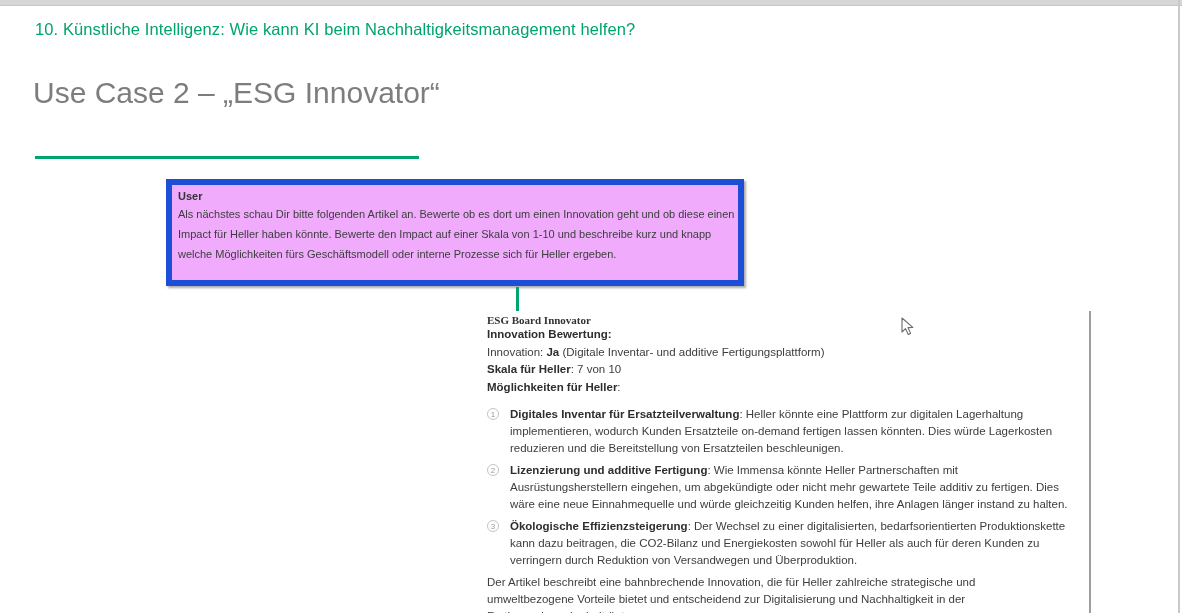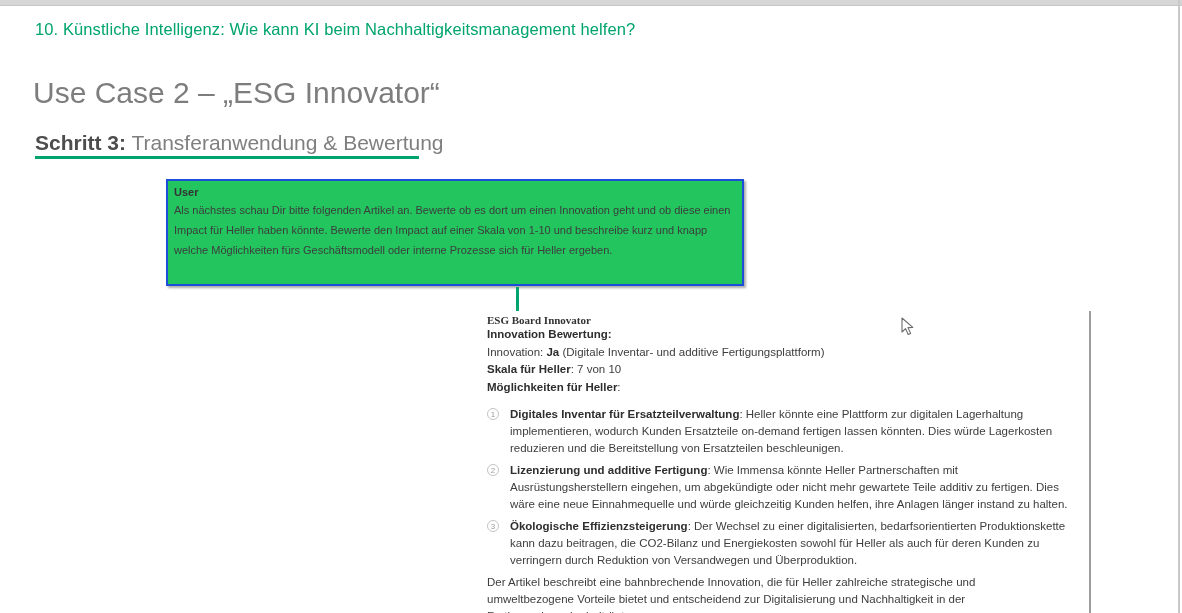--- a/index.html
+++ b/index.html
@@ -14,21 +14,21 @@
   .kicker { position:absolute; left:35px; top:20px; width:900px;
             font-size:16.5px; color:#00a46e; letter-spacing:0.1px; }
   .title  { position:absolute; left:33px; top:44px; width:900px;
             font-size:30px; font-weight:400; color:#7d7d7d;margin-top:32px; }
 
   .step { position:absolute; left:35px; top:131px; font-size:21px; color:#7f7f7f; }
   .step .step-label { font-weight:700; color:#4d4d4d; }
   .step-underline { position:absolute; left:35px; top:156px; width:384px; height:3px; background:#00a46e; }
 
   .user-box { position:absolute; left:166px; top:179px; width:578px; min-height:107px;
-              background:#22c55e; border:2px solid #1d4ed8;
+              background:#f0abfc; border:6px solid #1d4ed8;
               box-shadow:2px 2px 2px rgba(105,105,105,0.55);
               padding:5px 9px 8px 6px; }
   .role { font-size:11px; font-weight:700; color:#333; margin-bottom:2px; }
   .user-box .msg { font-size:11px; line-height:20px; color:#3d3d3d; width:560px; }
   .user-box .link { word-break:break-all; }
 
   .connector { position:absolute; left:516px; top:287px; width:3px; height:24px; background:#00a46e; }
 
   .response { position:absolute; left:487px; top:314px; width:590px;
               font-size:11.5px; color:#3d3d3d; }
@@ -50,23 +50,20 @@
 <body>
 
 <div class="slide">
 
   <div class="top-strip"></div>
   <div class="right-edge"></div>
 
   <div class="kicker">10. Künstliche Intelligenz: Wie kann KI beim Nachhaltigkeitsmanagement helfen?</div>
   <h1 class="title">Use Case 2 – „ESG Innovator“</h1>
 
-  <div class="step">
-    <span class="step-label">Schritt 3:</span><span class="step-rest"> Transferanwendung &amp; Bewertung</span>
-  </div>
   <div class="step-underline"></div>
 
   <div class="user-box">
     <div class="role">User</div>
     <div class="msg">Als nächstes schau Dir bitte folgenden Artikel an. Bewerte ob es dort um einen Innovation geht und ob diese einen Impact für Heller haben könnte. Bewerte den Impact auf einer Skala von 1-10 und beschreibe kurz und knapp welche Möglichkeiten fürs Geschäftsmodell oder interne Prozesse sich für Heller ergeben.</div>
   </div>
 
   <div class="connector"></div>
 
   <div class="response">

